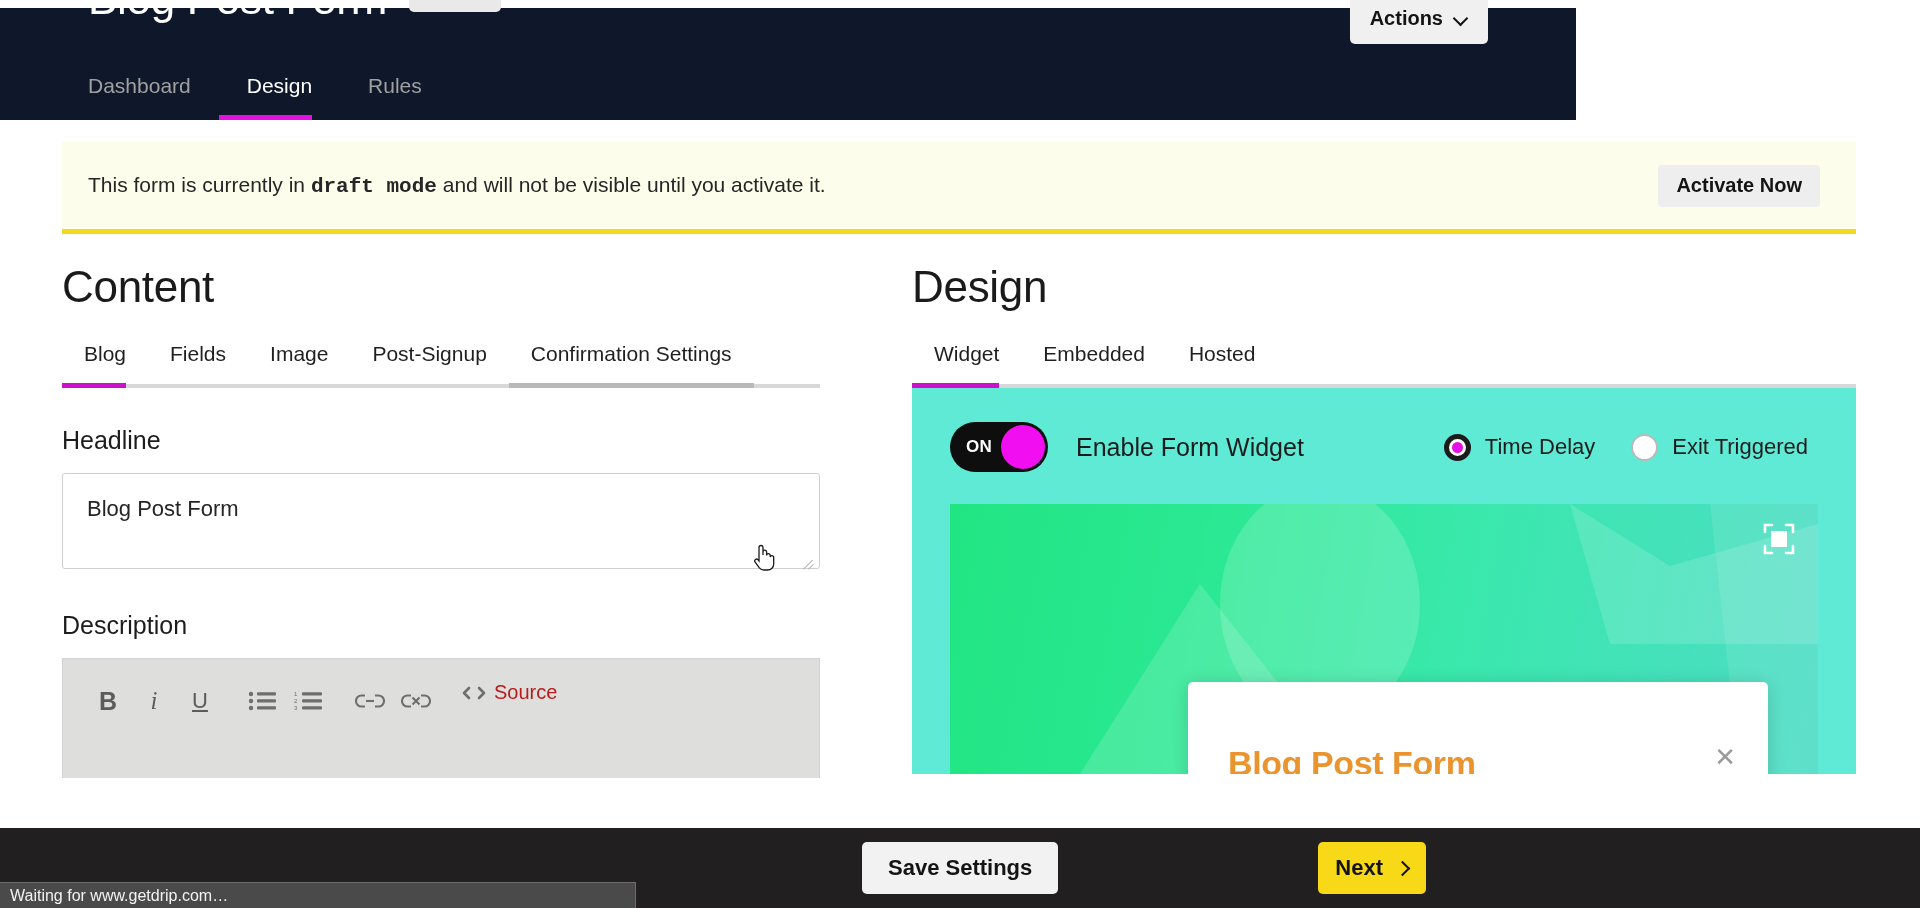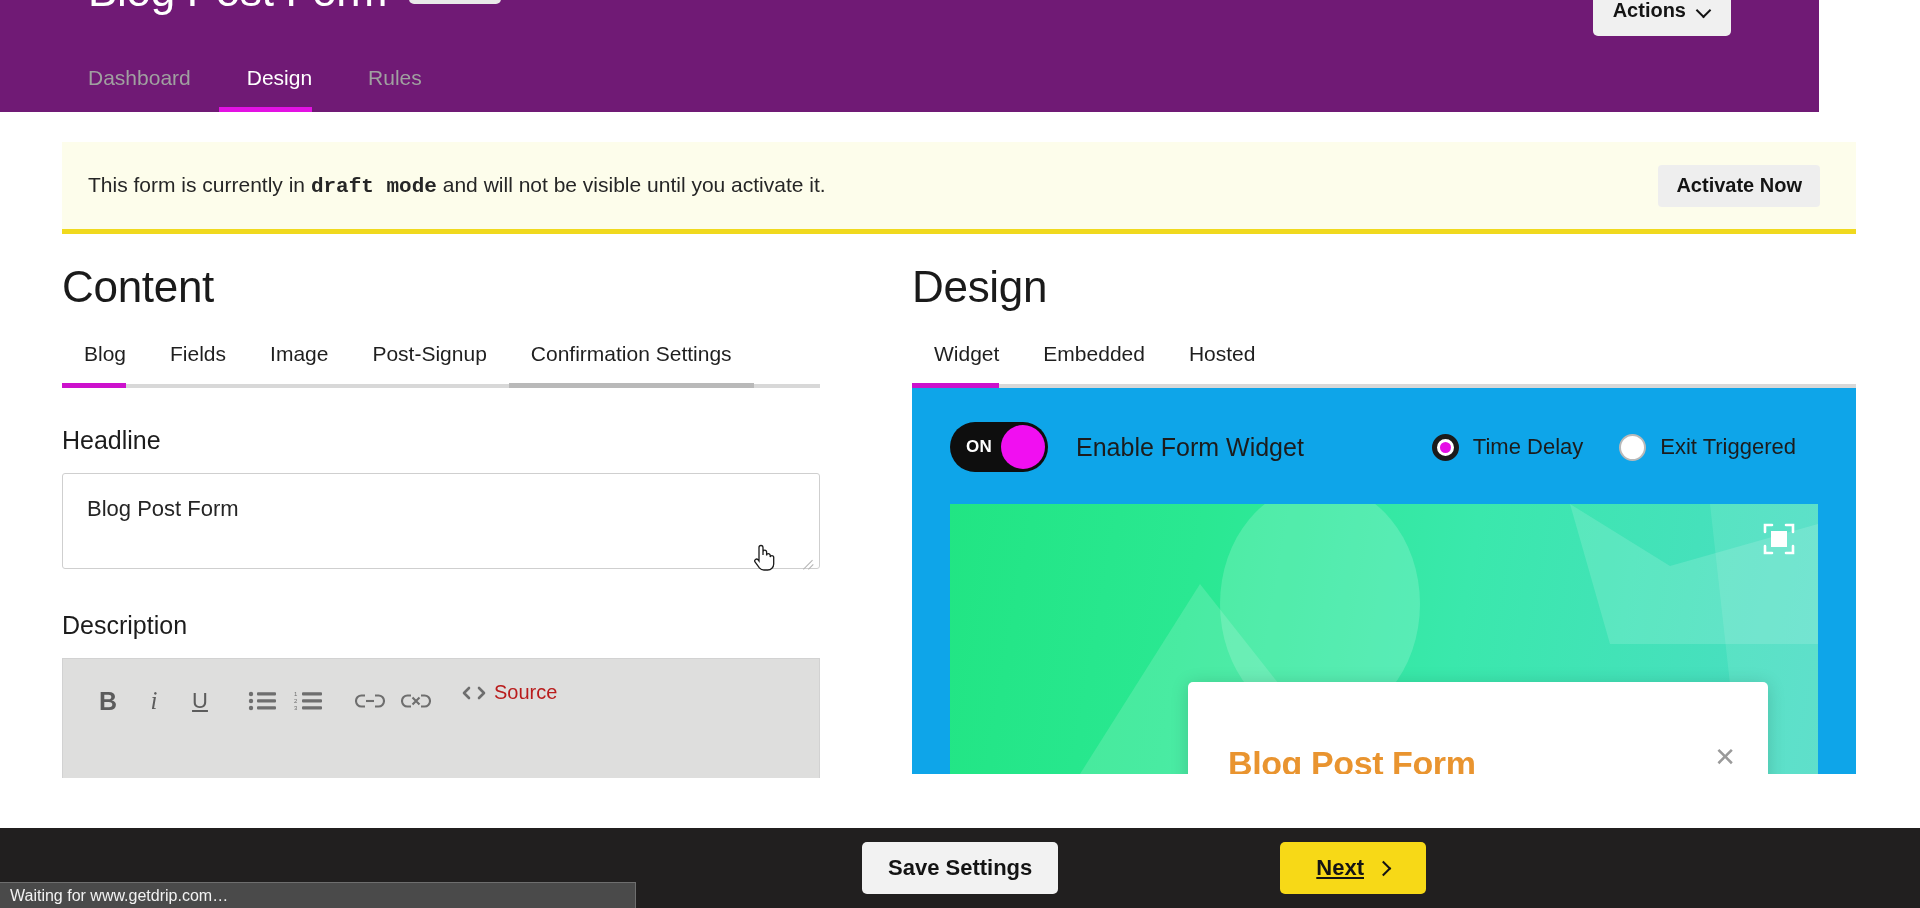--- a/index.html
+++ b/index.html
@@ -7,22 +7,22 @@
     width: 1920px; height: 908px;
     overflow: hidden;
     background: #ffffff;
     font-family: "Liberation Sans", sans-serif;
     -webkit-font-smoothing: antialiased;
   }
   .app { position: relative; width: 1920px; height: 908px; }
 
   
   .topbar {
-    position: absolute; top: 0; left: 0; width: 1819px; height: 112px;
-    background: #701a75;
+    position: absolute; top: 8px; left: 0; width: 1576px; height: 112px;
+    background: #0f172a;
   }
   .page-title-row {
     position: absolute; top: -34px; left: 88px;
     display: flex; align-items: center; gap: 22px;
   }
   .page-title {
     font-size: 44px; font-weight: 400; color: #ffffff;
     letter-spacing: -0.3px; white-space: nowrap;
   }
   .title-badge {
@@ -167,22 +167,22 @@
     display: flex; align-items: center; gap: 7px;
     cursor: pointer; color: #6e6e6e; padding-left: 6px;
   }
   .rte-src-label {
     font-family: "Liberation Sans", sans-serif;
     font-size: 20px; color: #b91c1c;
   }
 
   
   .widget-panel {
-    width: 944px; background: #0ea5e9;
-    padding: 28px 60px 0 38px;
+    width: 944px; background: #5eead4;
+    padding: 28px 48px 0 38px;
   }
   .widget-ctlrow {
     display: flex; align-items: center; height: 62px;
   }
   .toggle {
     position: relative; width: 98px; height: 50px;
     background: #0e0e0e; border-radius: 25px;
     display: flex; align-items: center; cursor: pointer;
     border: none; flex: none;
   }
@@ -251,24 +251,24 @@
     background: #f2f2f2; color: #141414;
     border: none; border-radius: 5px;
     height: 52px; padding: 0 26px;
     font-family: "Liberation Sans", sans-serif;
     font-size: 22px; font-weight: 700; cursor: pointer;
   }
   .next-btn {
     position: absolute; right: 494px; top: 14px;
     background: #f7d917; color: #141414;
     border: none; border-radius: 5px;
-    height: 52px; padding: 0 36px;
+    height: 52px; padding: 0 17px;
     display: flex; align-items: center; gap: 14px;
     font-family: "Liberation Sans", sans-serif;
-    font-size: 22px; font-weight: 700; cursor: pointer; text-decoration: underline;
+    font-size: 22px; font-weight: 700; cursor: pointer;
   }
   .chev-r { width: 12px; height: 12px; position: relative; }
   .chev-r::before {
     content: ""; position: absolute; left: 0; top: 1px;
     width: 9px; height: 9px;
     border-top: 2.6px solid #141414; border-right: 2.6px solid #141414;
     transform: rotate(45deg);
   }
 
   .statusbar {

